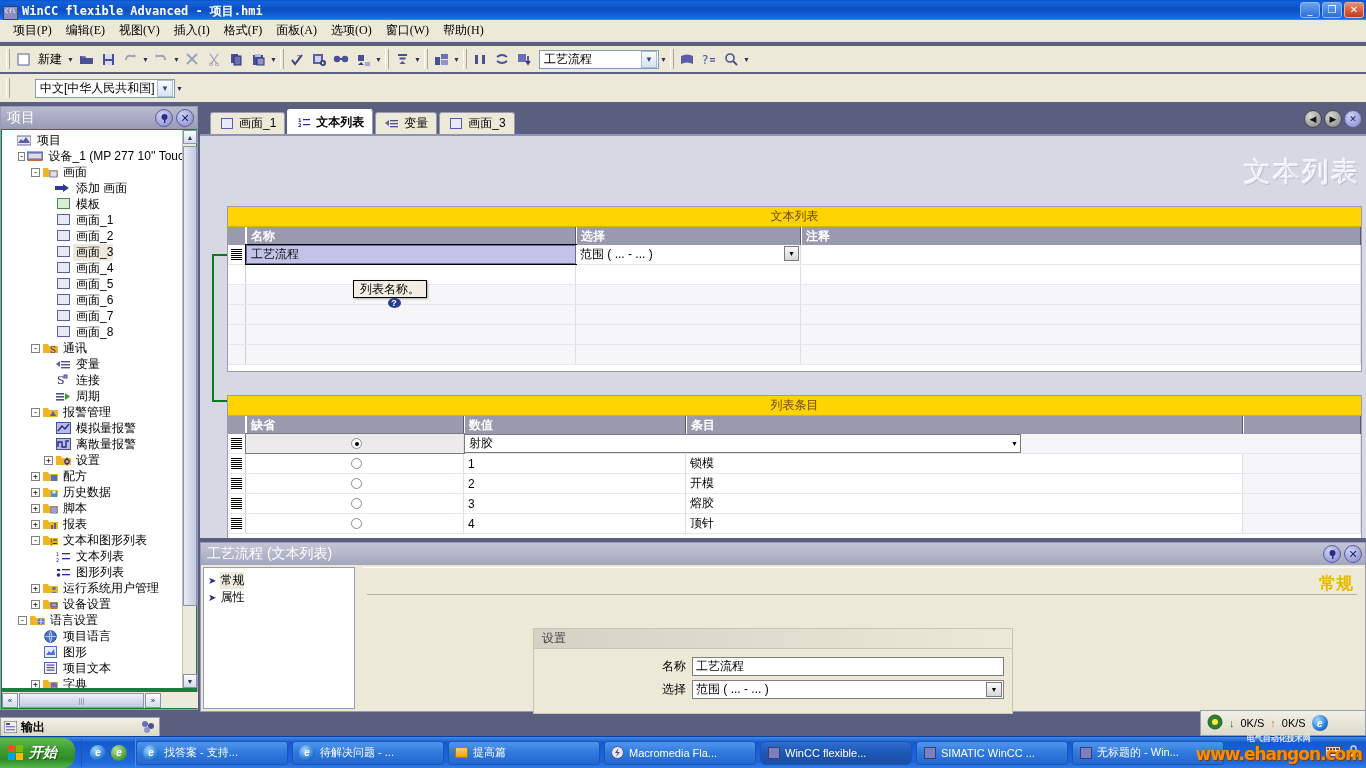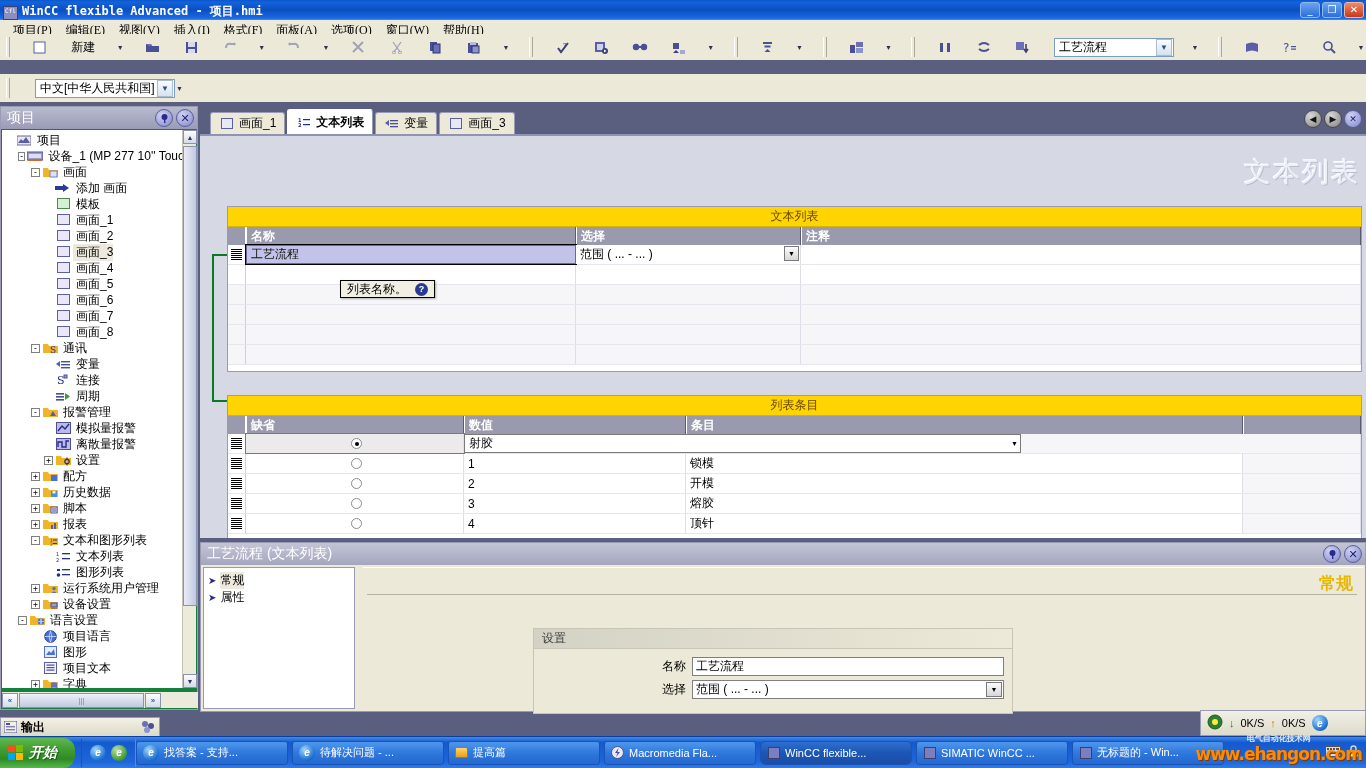--- a/index.html
+++ b/index.html
@@ -47,21 +47,21 @@
   .menu-item {
     padding:4px 7px; font-size:12px; color:#000; white-space:nowrap;
     font-family:Liberation Serif, serif;
   }
 
   
   .toolbar {
     position:absolute; left:0; width:1366px; height:26px;
     background:#ece9d8; display:flex; align-items:center; padding-left:4px;
   }
-  .toolbar.row1 { top:34px;justify-content:space-between; }
+  .toolbar.row1 { top:46px; }
   .toolbar.row2 { top:74px; height:28px; }
   .tool {
     width:20px; height:20px; margin:0 1px; position:relative;
     display:flex; align-items:center; justify-content:center;
     color:#3b3f7a; font-size:13px; line-height:1;
   }
   .tool.dim { color:#a0a2b8; }
   .tool svg { display:block; }
   .tool-label { font-size:12px; color:#000; padding:0 4px; white-space:nowrap; }
   .tool-arrow { width:9px; height:20px; display:flex; align-items:center; justify-content:center;
@@ -1082,21 +1082,21 @@
           <div class="gcell" style="flex:1;"></div>
         </div>
         <div class="grow alt">
           <div class="gr-handle" style="background:#f6f6f9;"></div>
           <div class="gcell" style="width:330px;"></div>
           <div class="gcell" style="width:225px;"></div>
           <div class="gcell" style="flex:1;"></div>
         </div>
       </div>
 
-      <div class="tooltip" style="left:140px; top:144px;">
+      <div class="tooltip" style="left:153px; top:144px;flex-direction:column;">
         <span>列表名称。</span>
         <span class="tt-help">?</span>
       </div>
 
       <div class="gridbox" style="left:27px; top:259px; width:1135px; height:145px;">
         <div class="grid-title">列表条目</div>
         <div class="grid-head">
           <div class="gh-corner"></div>
           <div class="gh-cell" style="width:218px;">缺省</div>
           <div class="gh-cell" style="width:222px;">数值</div>

